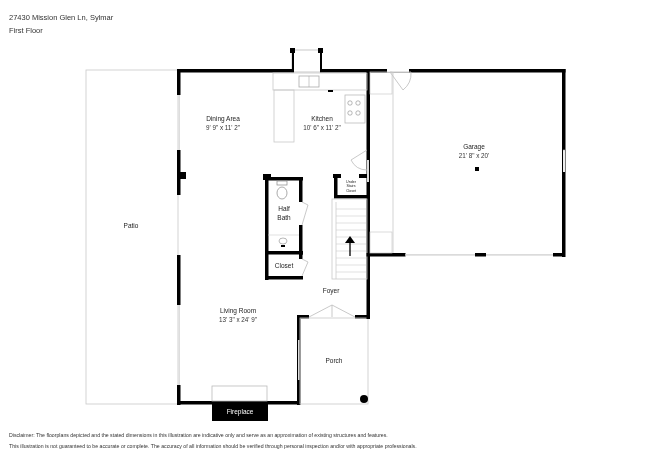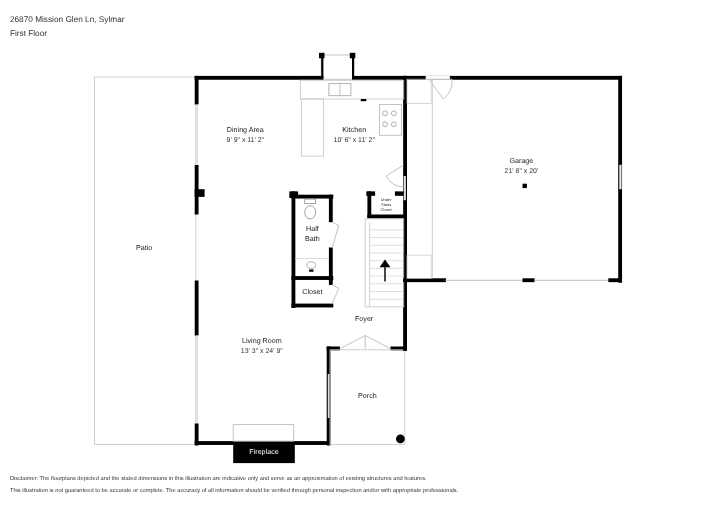--- a/index.html
+++ b/index.html
@@ -8,21 +8,21 @@
     .plan { position:absolute; left:0; top:0; width:650px; height:460px; }
     .label { position:absolute; text-align:center; font-size:6.5px; color:#222; white-space:nowrap; transform:translateX(-50%); line-height:1.35; }
     .label .dim { display:block; font-size:6.3px; color:#333; }
     .small { font-size:3.6px; line-height:1.25; }
     .fp { color:#fff; font-size:6.5px; }
     .disc { position:absolute; left:9px; font-size:5.2px; color:#333; white-space:nowrap; }
   </style>
 </head>
 <body>
 
-<div class="hdr" style="top:13px;">26870 Mission Glen Ln, Sylmar</div>
+<div class="hdr" style="top:13px;">27430 Mission Glen Ln, Sylmar</div>
 <div class="hdr" style="top:26px;text-align:right;">First Floor</div>
 
 <svg class="plan" viewBox="0 0 650 460" xmlns="http://www.w3.org/2000/svg">
 
   <rect x="86" y="70" width="92" height="334" fill="none" stroke="#c8c8c8" stroke-width="0.8"></rect>
 
   <rect x="292" y="50" width="29" height="22" fill="none" stroke="#bbb" stroke-width="0.8"></rect>
   <rect x="290" y="48" width="5" height="5" fill="#000"></rect>
   <rect x="318" y="48" width="5" height="5" fill="#000"></rect>
   <rect x="292" y="52" width="2" height="19" fill="#000"></rect>

